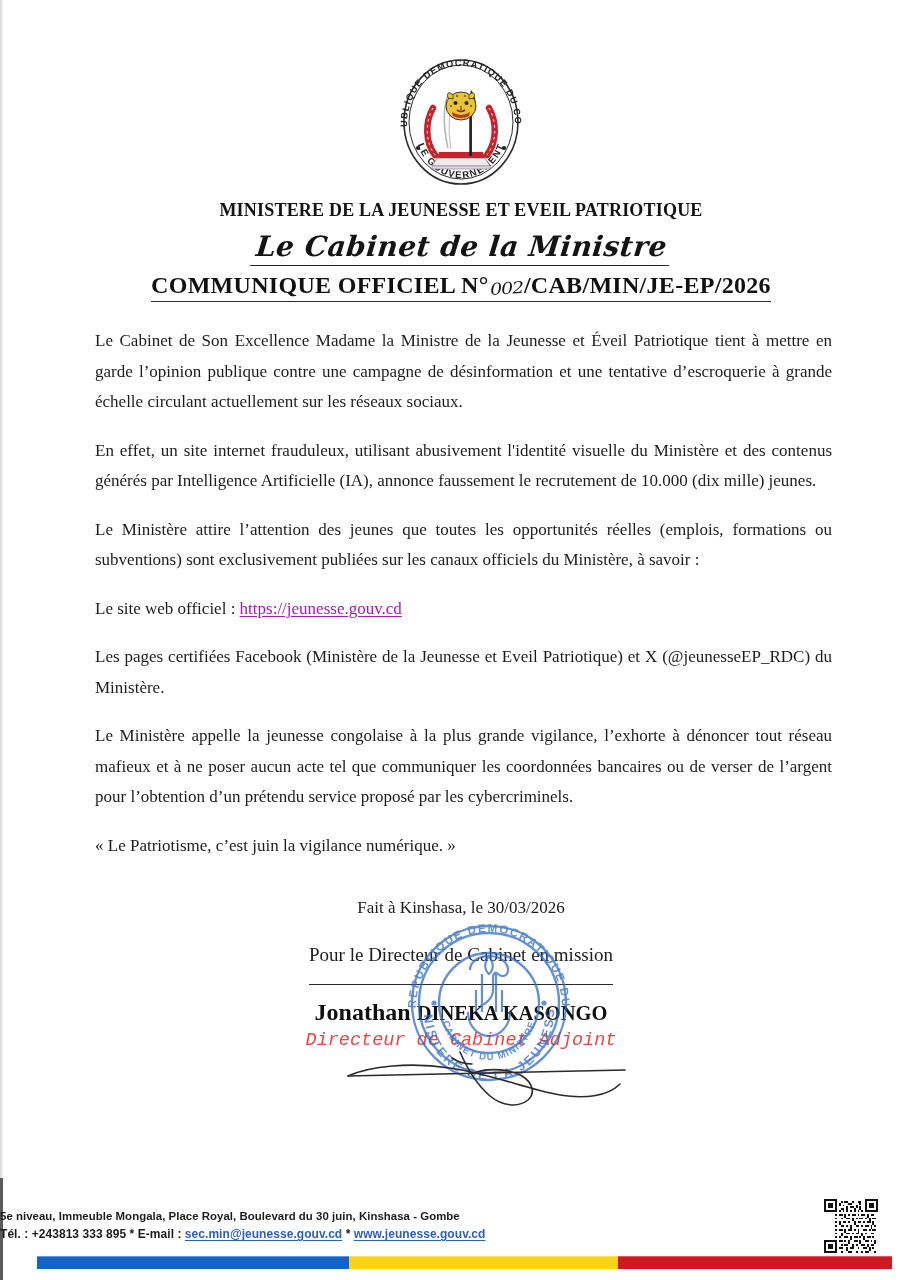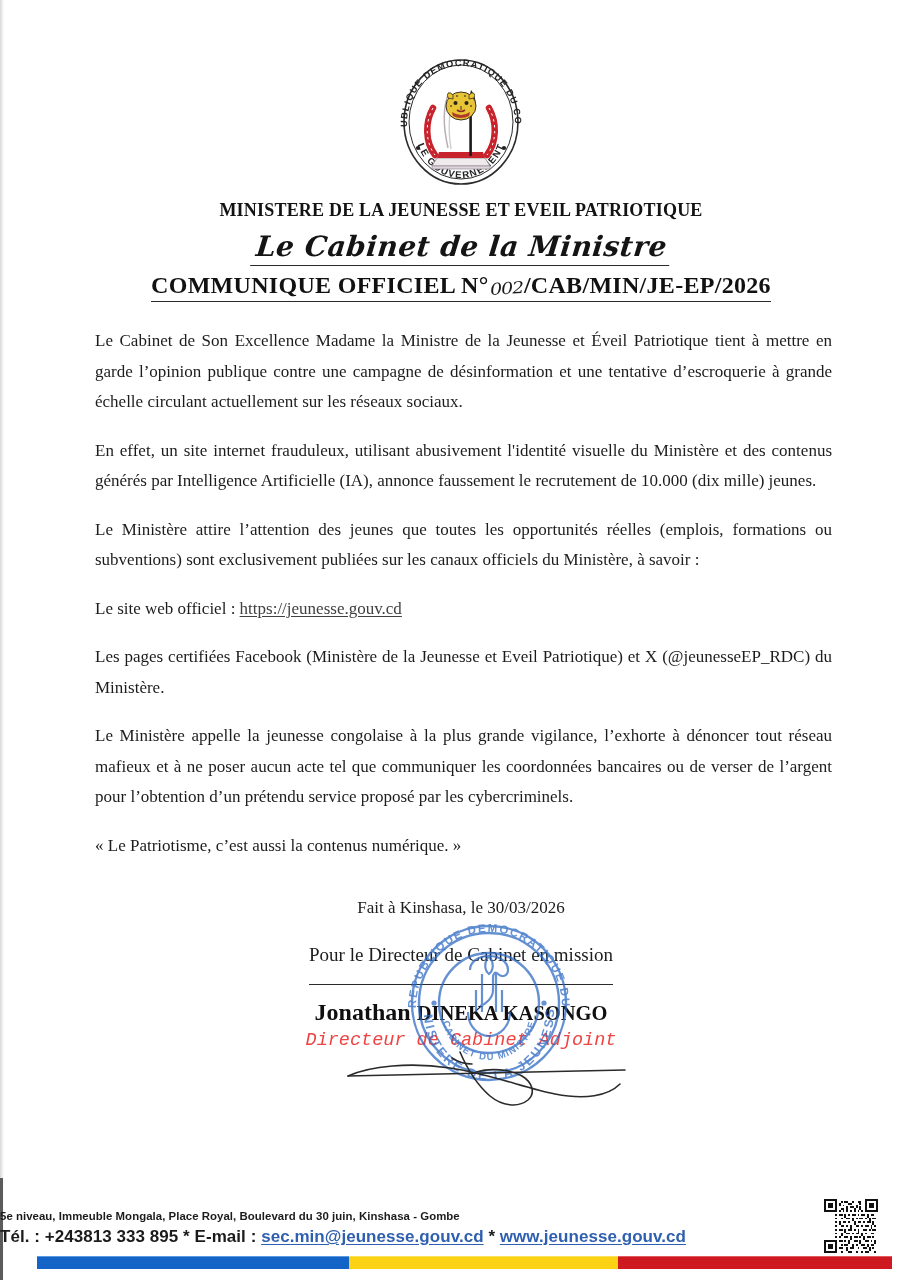--- a/index.html
+++ b/index.html
@@ -114,21 +114,21 @@
   .body-block p {
     margin: 0 0 18px 0;
     font-size: 17px;
     line-height: 30.5px;
     text-align: justify;
     text-justify: inter-word;
     color: #1c1c1c;
   }
   .body-block p.nojust { text-align: left; }
   .link {
-    color: #404040;
+    color: #a21caf;
     text-decoration: underline;
     text-underline-offset: 2px;
   }
 
   
   .sig-block {
     position: absolute;
     left: 0; right: 0;
     top: 898px;
     text-align: center;
@@ -188,21 +188,21 @@
     font-family: "Liberation Sans", sans-serif;
   }
   .footer .l1 {
     font-size: 11.4px;
     font-weight: bold;
     color: #1b1b1b;
     letter-spacing: 0.05px;
     margin-bottom: 5px;
   }
   .footer .l2 {
-    font-size: 17px;
+    font-size: 12px;
     font-weight: bold;
     color: #1b1b1b;
     letter-spacing: 0.05px;
   }
   .footer .flink {
     color: #2f5fb0;
     text-decoration: underline;
     text-underline-offset: 1.5px;
   }
   .footer .sep { color: #1b1b1b; }
@@ -295,21 +295,21 @@
     <span class="inner"><span>COMMUNIQUE OFFICIEL N°</span><span class="handnum">002</span><span>/CAB/MIN/JE-EP/2026</span></span>
   </div>
 
   <div class="body-block">
     <p>Le Cabinet de Son Excellence Madame la Ministre de la Jeunesse et Éveil Patriotique tient à mettre en garde l’opinion publique contre une campagne de désinformation et une tentative d’escroquerie à grande échelle circulant actuellement sur les réseaux sociaux.</p>
     <p>En effet, un site internet frauduleux, utilisant abusivement l'identité visuelle du Ministère et des contenus générés par Intelligence Artificielle (IA), annonce faussement le recrutement de 10.000 (dix mille) jeunes.</p>
     <p>Le Ministère attire l’attention des jeunes que toutes les opportunités réelles (emplois, formations ou subventions) sont exclusivement publiées sur les canaux officiels du Ministère, à savoir :</p>
     <p class="nojust"><span>Le site web officiel : </span><a class="link" href="#">https://jeunesse.gouv.cd</a></p>
     <p>Les pages certifiées Facebook (Ministère de la Jeunesse et Eveil Patriotique) et X (@jeunesseEP_RDC) du Ministère.</p>
     <p>Le Ministère appelle la jeunesse congolaise à la plus grande vigilance, l’exhorte à dénoncer tout réseau mafieux et à ne poser aucun acte tel que communiquer les coordonnées bancaires ou de verser de l’argent pour l’obtention d’un prétendu service proposé par les cybercriminels.</p>
-    <p class="nojust">« Le Patriotisme, c’est aussi la contenus numérique. »</p>
+    <p class="nojust">« Le Patriotisme, c’est juin la vigilance numérique. »</p>
   </div>
 
   <div class="sig-block">
     <div class="sig-date">Fait à Kinshasa, le 30/03/2026</div>
     <div><span class="sig-role">Pour le Directeur de Cabinet en mission</span></div>
     <div class="sig-name"><span class="first">Jonathan </span><span>DINEKA KASONGO</span></div>
     <div class="sig-title">Directeur de Cabinet Adjoint</div>
   </div>
 
   <div class="stamp">

